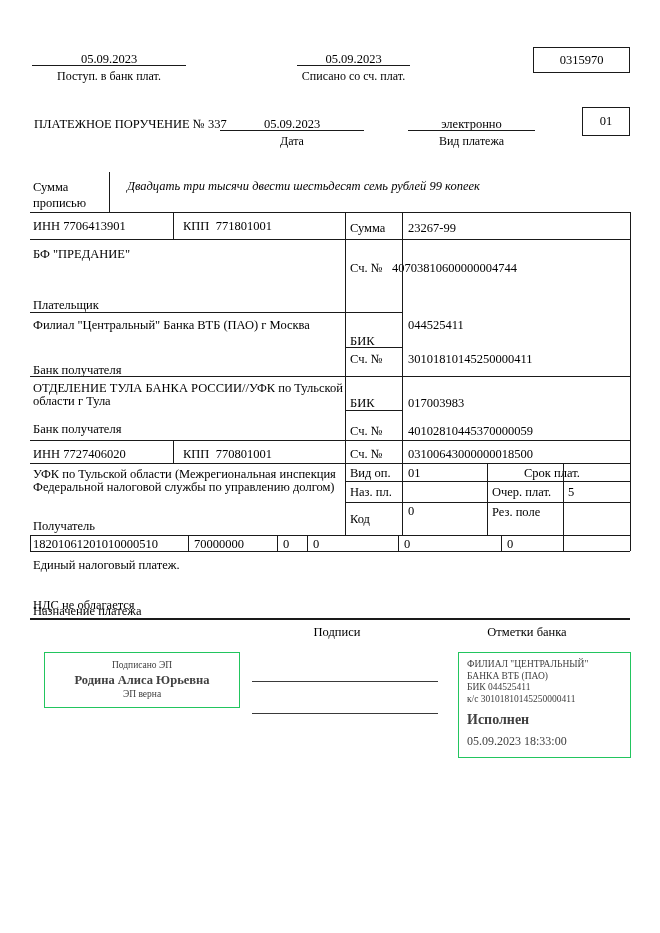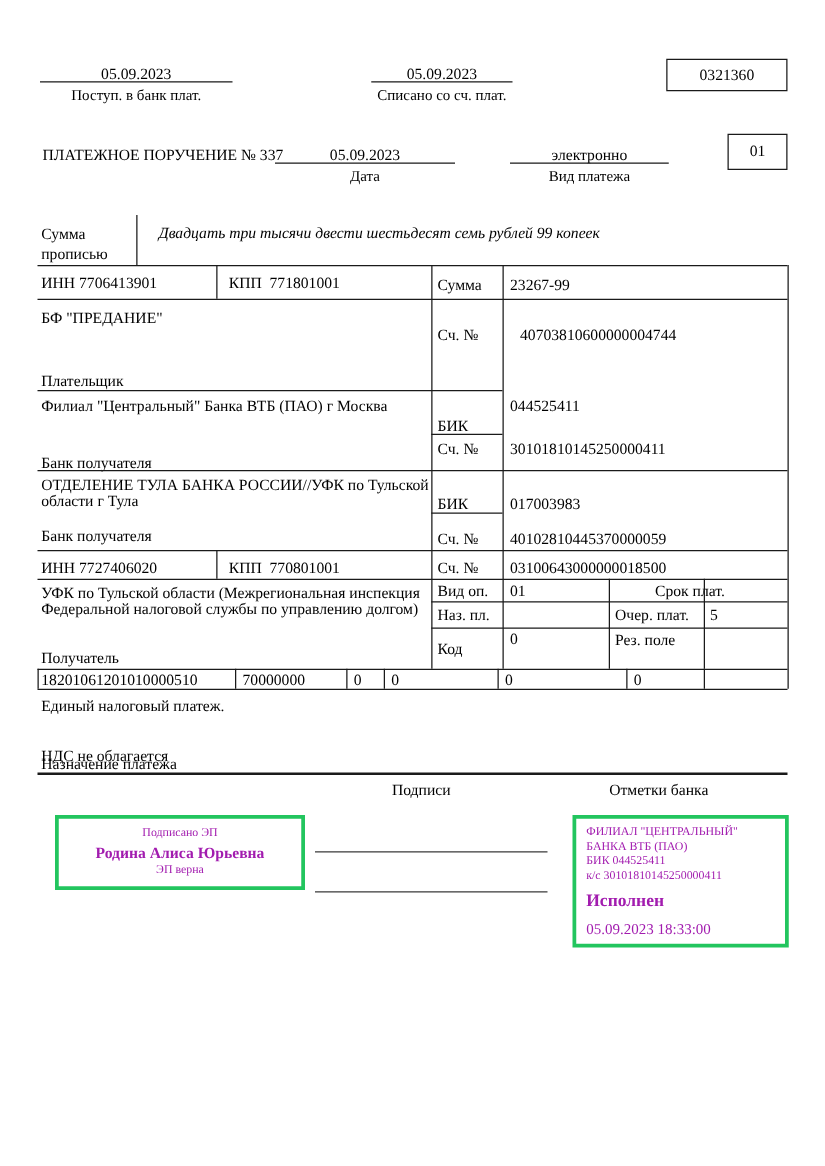--- a/index.html
+++ b/index.html
@@ -8,21 +8,21 @@
         font-size:12.5px;line-height:15px;overflow:hidden;}
   .t{position:absolute;white-space:nowrap;}
   .pre{white-space:pre;}
   .ctr{text-align:center;}
   .hl{position:absolute;height:0;border-top:1.3px solid #1a1a1a;}
   .vl{position:absolute;width:0;border-left:1.3px solid #1a1a1a;}
   .box{position:absolute;border:1.5px solid #1a1a1a;display:flex;
        align-items:center;justify-content:center;}
   .small{font-size:12px;line-height:14px;}
   .wrap{white-space:normal;}
-  .stamp{position:absolute;border:3px solid #22c55e;color:#a21caf;}
+  .stamp{position:absolute;border:1px solid #22c55e;color:#404040;}
   .stamp-left{display:flex;flex-direction:column;align-items:center;justify-content:center;}
   .stamp .tiny{font-size:9.5px;line-height:13px;}
   .stamp .name{font-size:12.5px;font-weight:bold;line-height:16px;}
   .stamp-right{padding:6px 8px;box-sizing:border-box;}
   .stamp-right .ln{font-size:9.5px;line-height:11.5px;white-space:normal;}
   .stamp-right .status{font-size:14px;font-weight:bold;margin-top:7px;}
   .stamp-right .dt{font-size:12px;margin-top:7px;}
   .sig{position:absolute;height:0;border-top:1.5px solid #3a3a3a;}
 </style>
 </head>
@@ -32,21 +32,21 @@
 
   <div class="t ctr" style="left:32px;top:52px;width:154px;">05.09.2023</div>
   <div class="hl" style="left:32px;top:65px;width:154px;"></div>
   <div class="t ctr small" style="left:32px;top:69px;width:154px;">Поступ. в банк плат.</div>
 
   <div class="t ctr" style="left:297px;top:52px;width:113px;">05.09.2023</div>
   <div class="hl" style="left:297px;top:65px;width:113px;"></div>
   <div class="t ctr small" style="left:290px;top:69px;width:127px;">Списано со сч. плат.</div>
 
   <div class="box" style="left:533px;top:47px;width:95px;height:24px;">
-    <span>0321360</span>
+    <span>0315970</span>
   </div>
 
   <div class="t" style="left:34px;top:117px;">ПЛАТЕЖНОЕ ПОРУЧЕНИЕ № 337</div>
   <div class="t ctr" style="left:220px;top:117px;width:144px;">05.09.2023</div>
   <div class="hl" style="left:220px;top:130px;width:144px;"></div>
   <div class="t ctr small" style="left:220px;top:134px;width:144px;">Дата</div>
   <div class="t ctr" style="left:408px;top:117px;width:127px;">электронно</div>
   <div class="hl" style="left:408px;top:130px;width:127px;"></div>
   <div class="t ctr small" style="left:408px;top:134px;width:127px;">Вид платежа</div>
   <div class="box" style="left:582px;top:107px;width:46px;height:27px;">
@@ -60,21 +60,21 @@
 
   <div class="t" style="left:33px;top:219px;text-align:center;">ИНН 7706413901</div>
   <div class="vl" style="left:173px;top:212px;height:27px;"></div>
   <div class="t pre" style="left:183px;top:219px;">КПП  771801001</div>
   <div class="t" style="left:350px;top:221px;">Сумма</div>
   <div class="t" style="left:408px;top:221px;">23267-99</div>
   <div class="hl" style="left:30px;top:239px;width:600px;"></div>
 
   <div class="t" style="left:33px;top:247px;">БФ "ПРЕДАНИЕ"</div>
   <div class="t" style="left:350px;top:261px;">Сч. №</div>
-  <div class="t" style="left:416px;top:261px;text-align:center;">40703810600000004744</div>
+  <div class="t" style="left:392px;top:261px;text-align:center;">40703810600000004744</div>
   <div class="t" style="left:33px;top:298px;">Плательщик</div>
   <div class="hl" style="left:30px;top:312px;width:372px;"></div>
 
   <div class="t" style="left:33px;top:318px;">Филиал "Центральный" Банка ВТБ (ПАО) г Москва</div>
   <div class="t" style="left:350px;top:334px;">БИК</div>
   <div class="t" style="left:408px;top:318px;">044525411</div>
   <div class="hl" style="left:345px;top:347px;width:57px;"></div>
   <div class="t" style="left:350px;top:352px;">Сч. №</div>
   <div class="t" style="left:408px;top:352px;">30101810145250000411</div>
   <div class="t" style="left:33px;top:363px;">Банк получателя</div>

